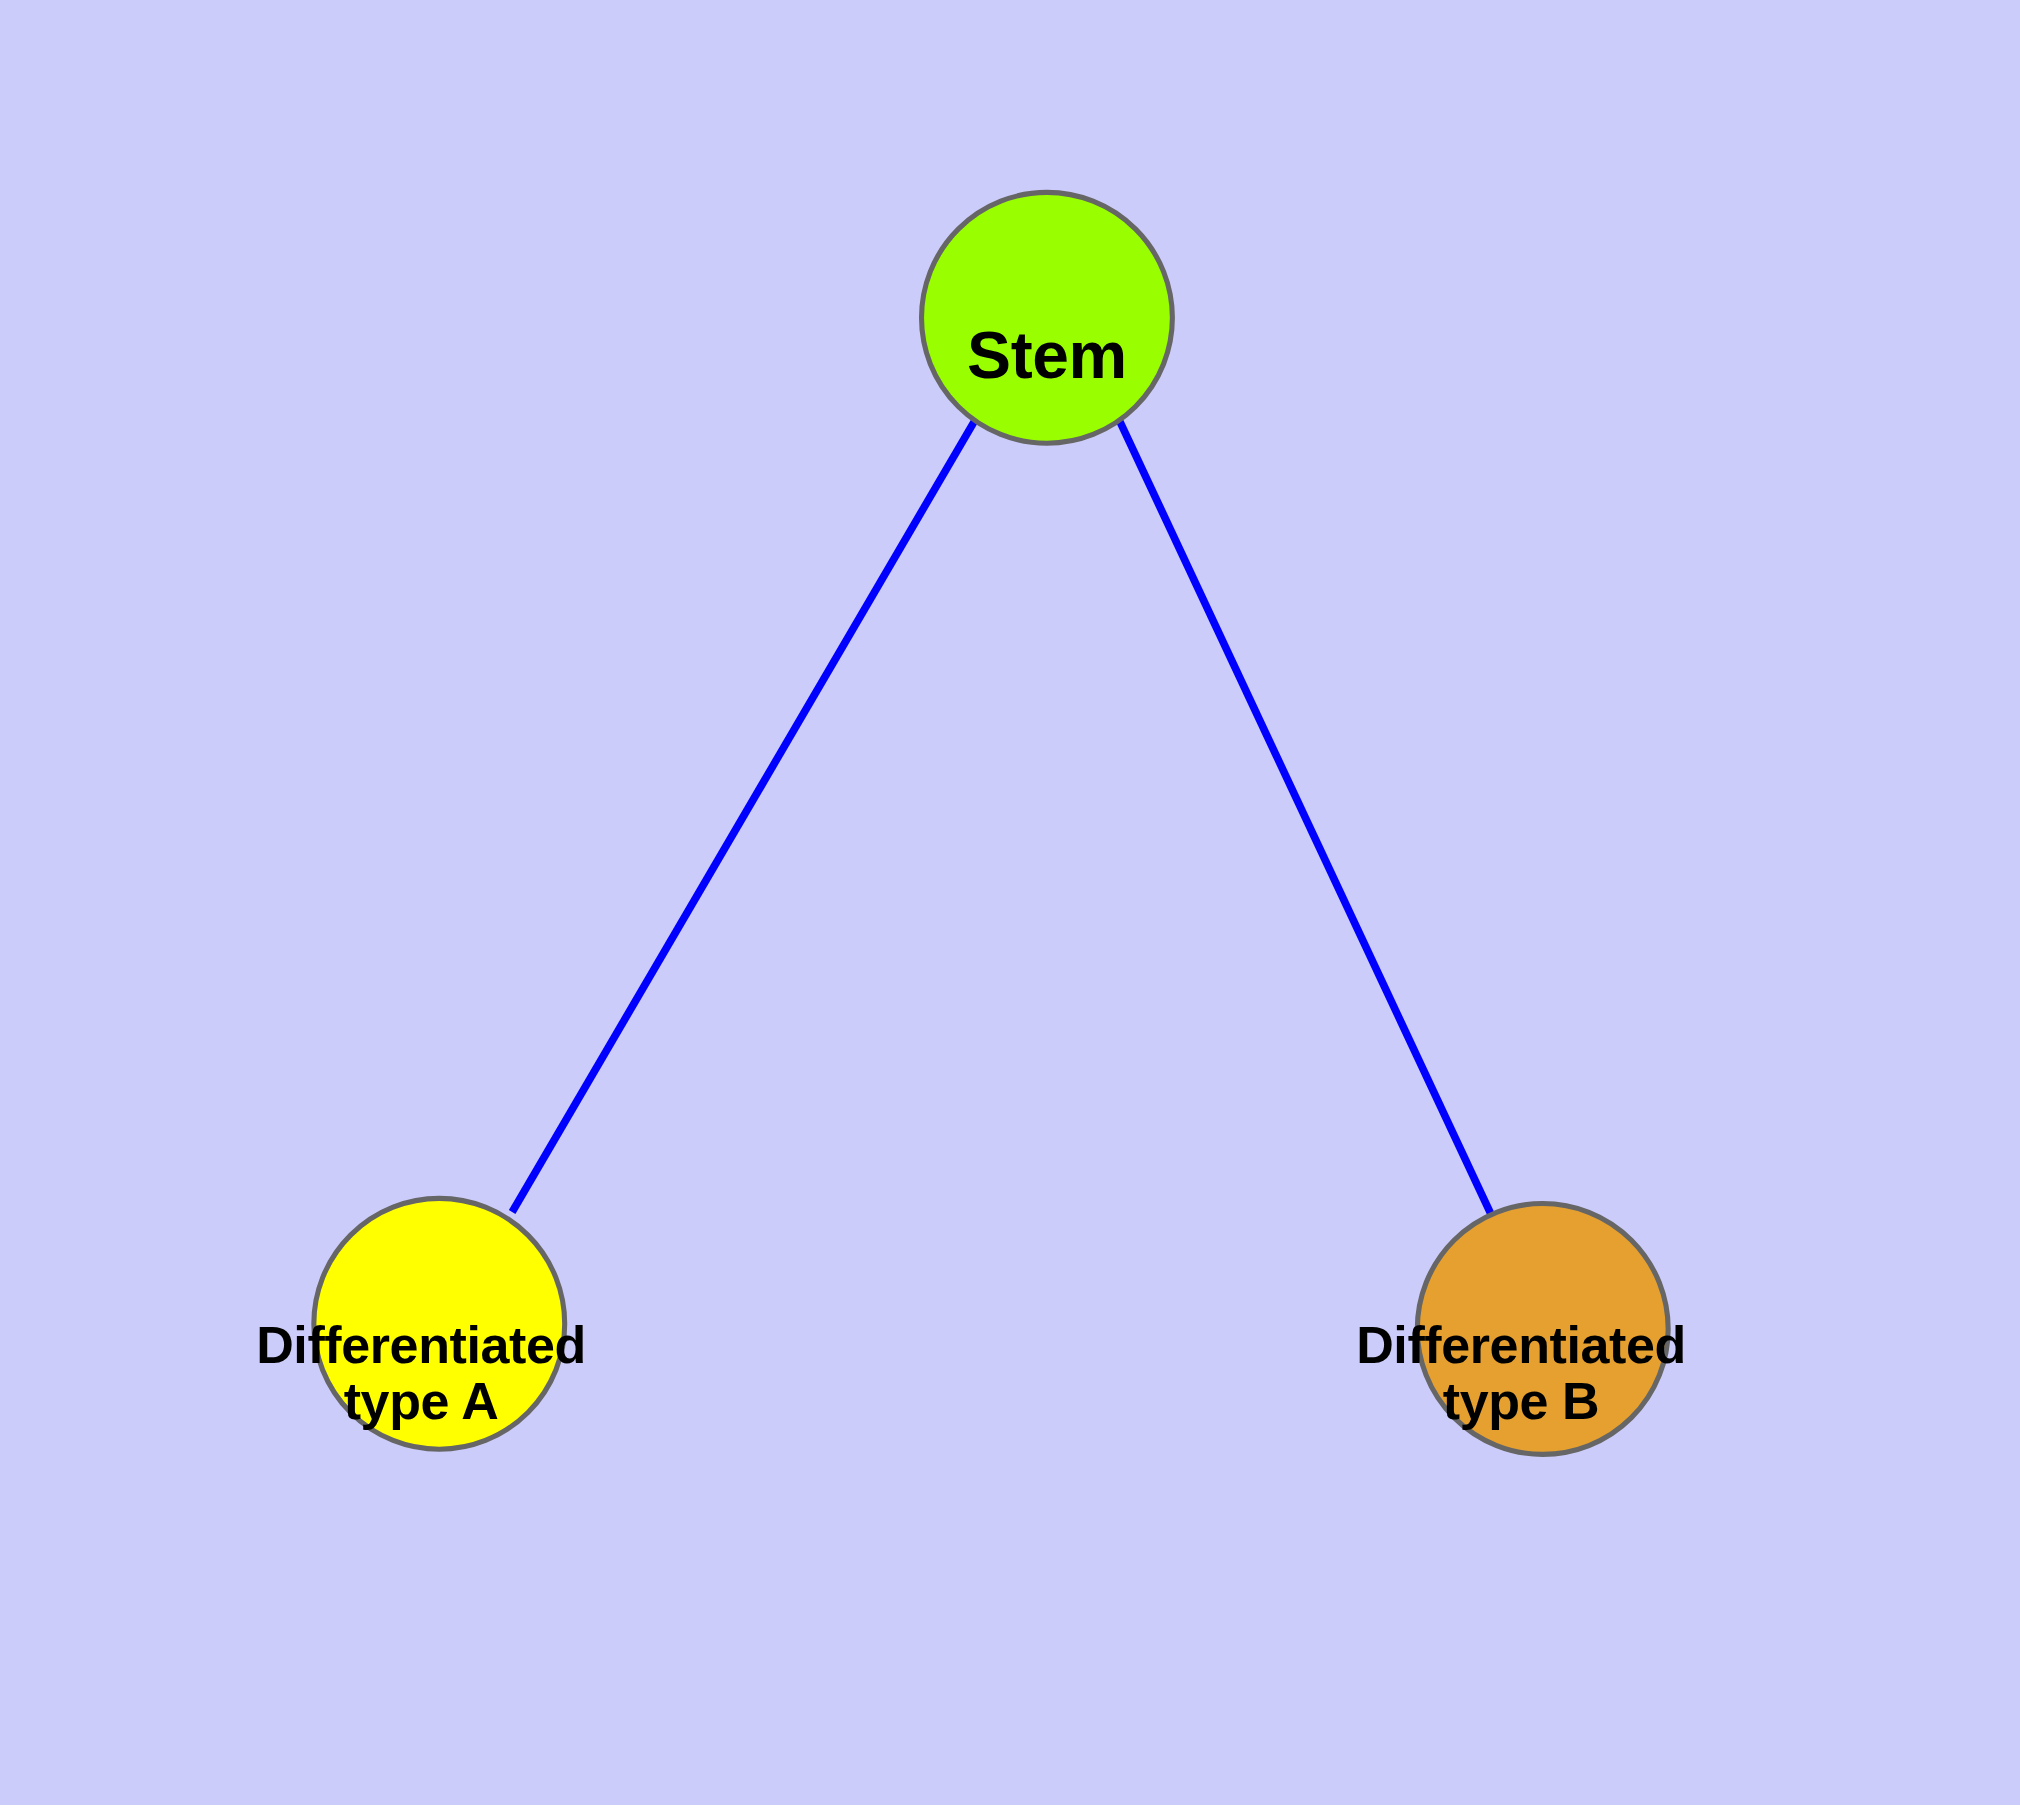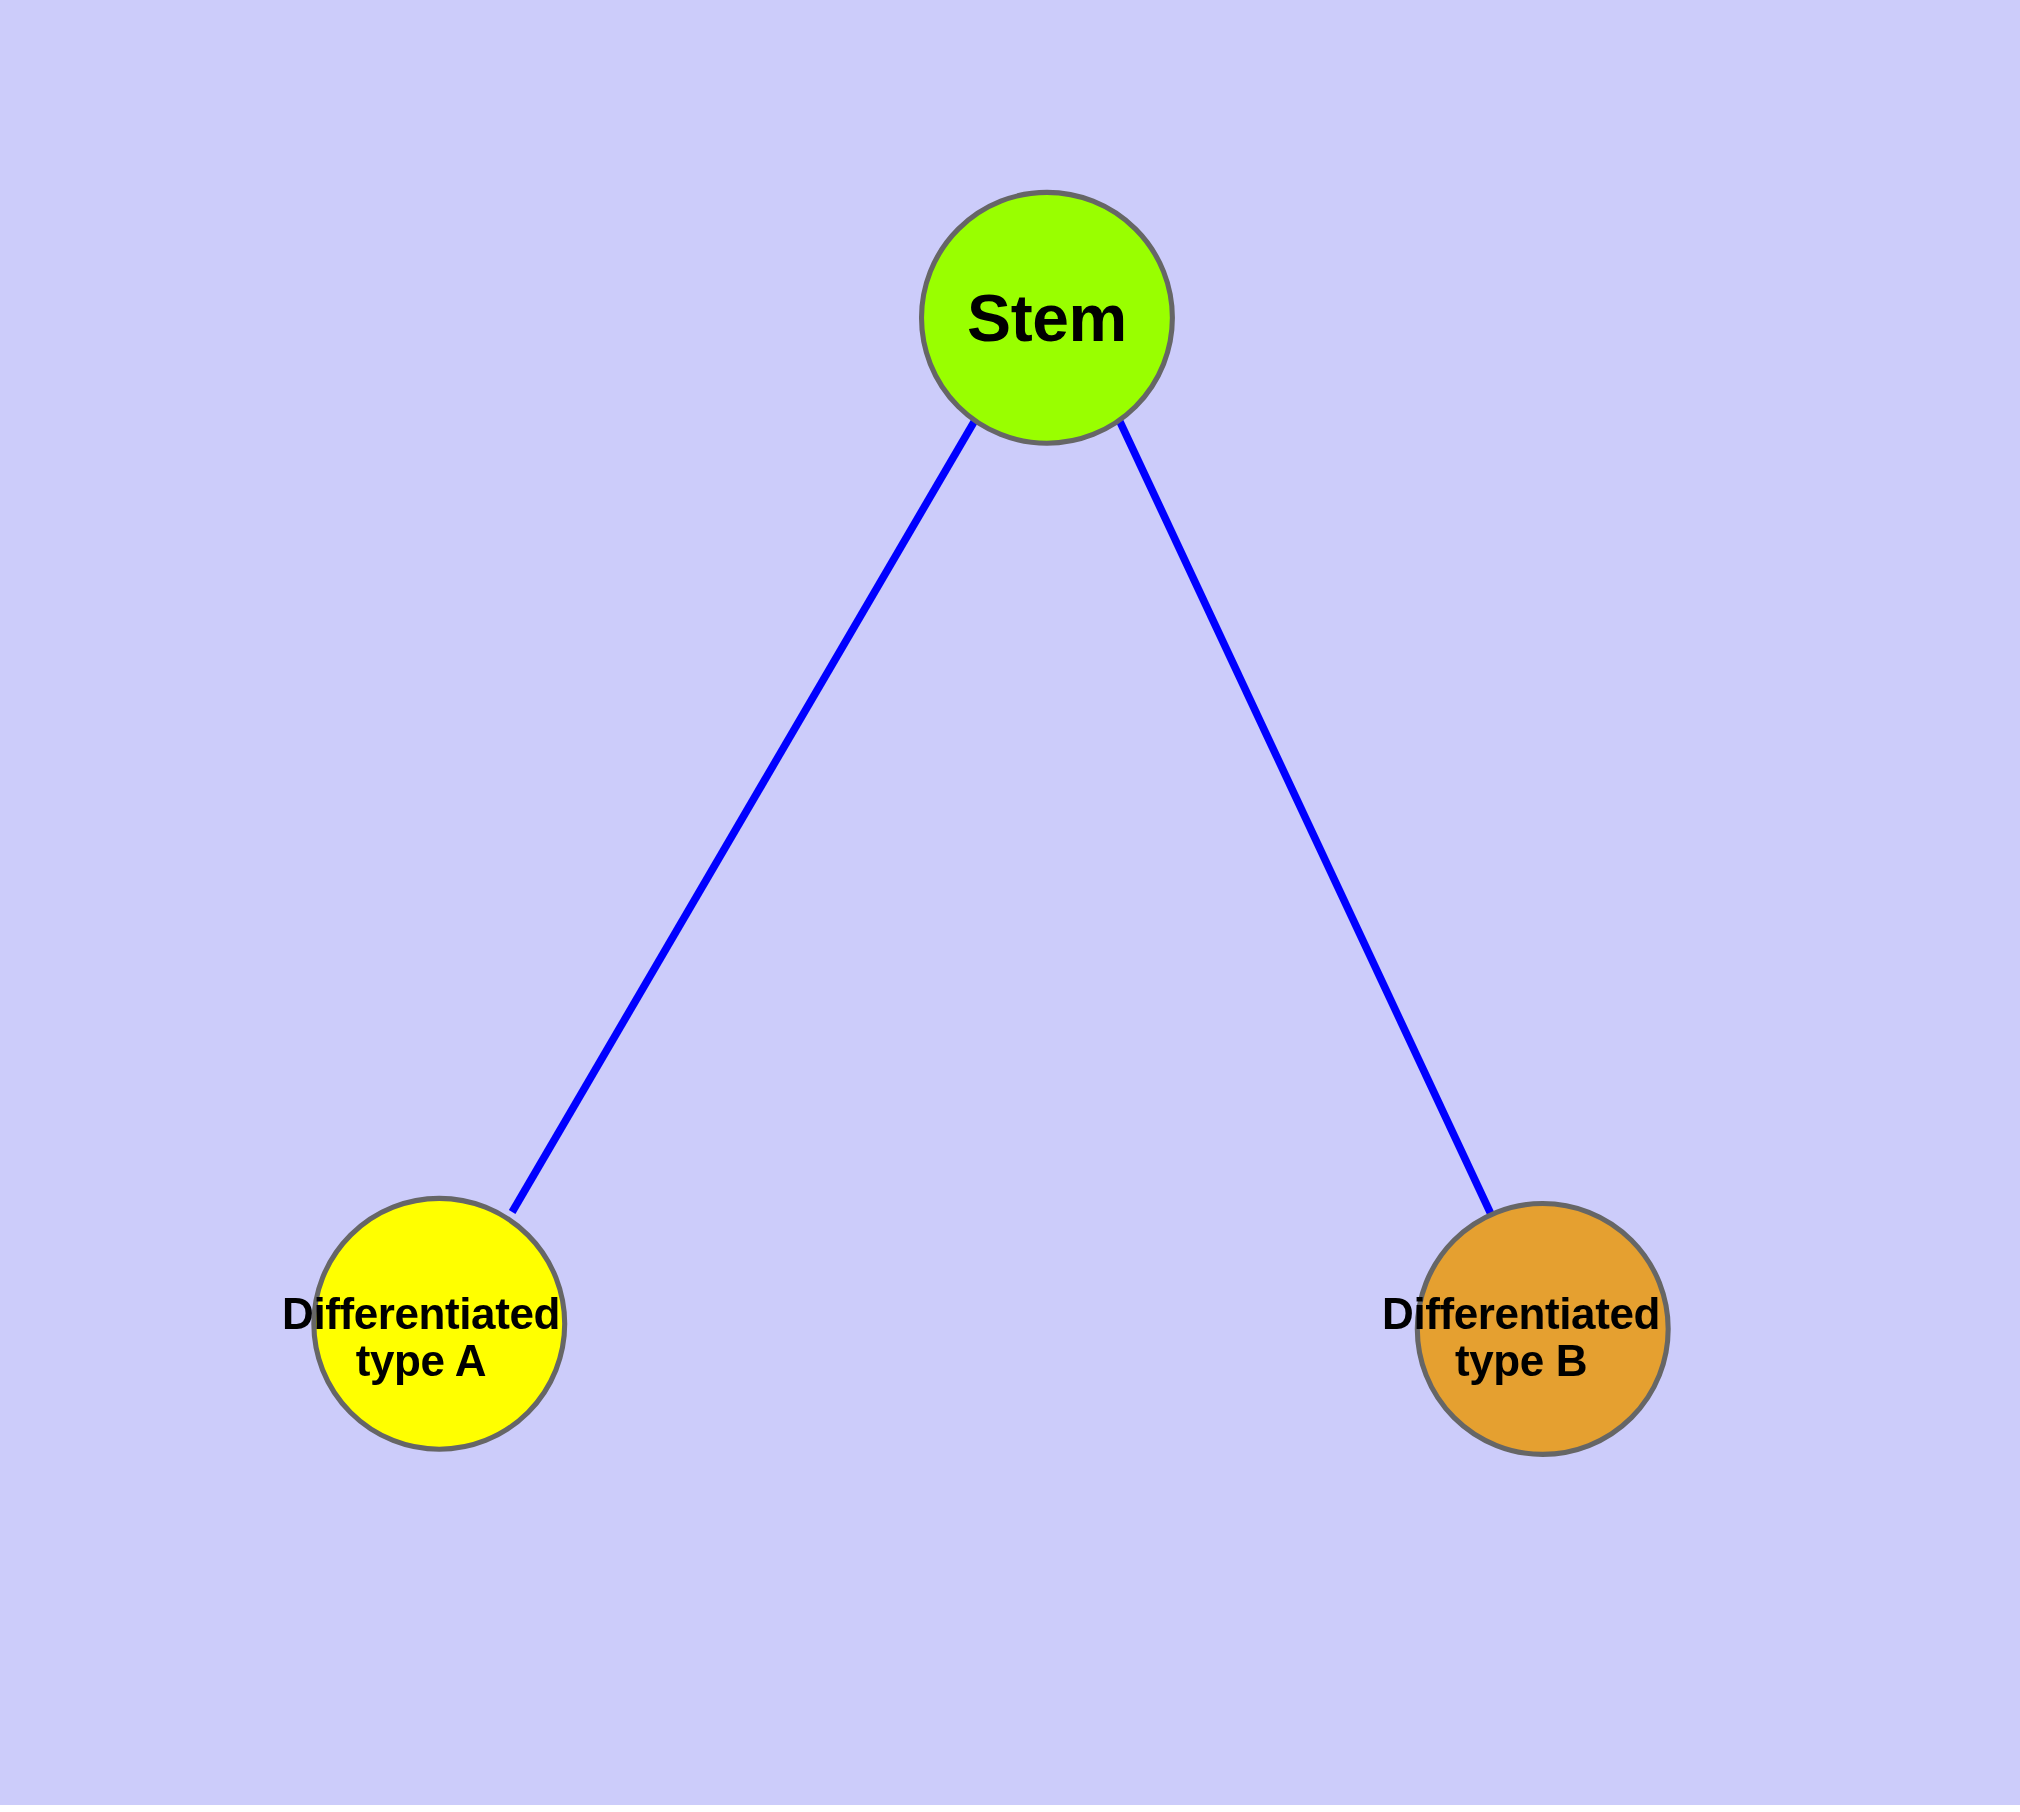--- a/index.html
+++ b/index.html
@@ -35,23 +35,24 @@
     position: absolute;
     color: #000000;
     font-weight: bold;
     font-size: 66px;
     line-height: 1.07;
     text-align: center;
     white-space: pre;
     letter-spacing: -0.4px;
     transform: translate(-50%, -50%);
     pointer-events: none;
+    margin-top: 37px;
   }
   .node-label.two-line {
-    font-size: 44px;
+    font-size: 52px;
   }
 </style>
 </head>
 <body>
 
 <div id="canvas" style="width: 2021px; height: 1812px; background: rgb(255, 255, 255);">
 
   <div id="plot-background" style="background: rgb(204, 204, 250); width: 2021px;"></div>
 
   <svg id="graph-svg" viewBox="0 0 2384 2138">

